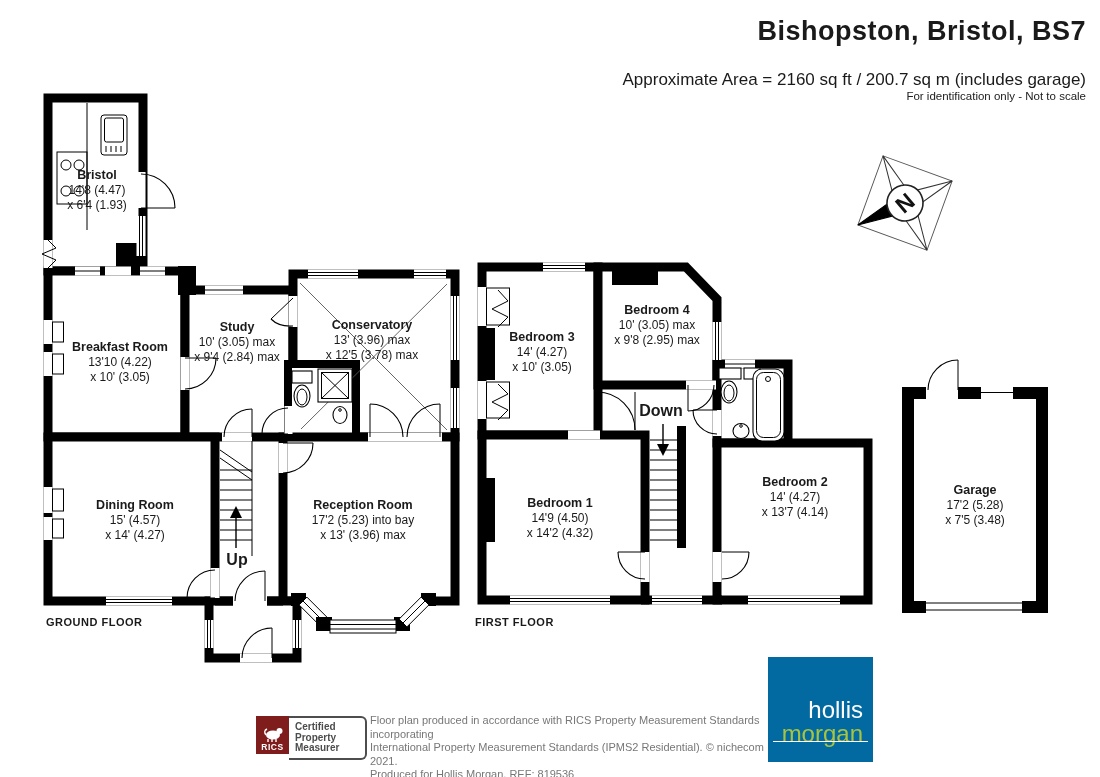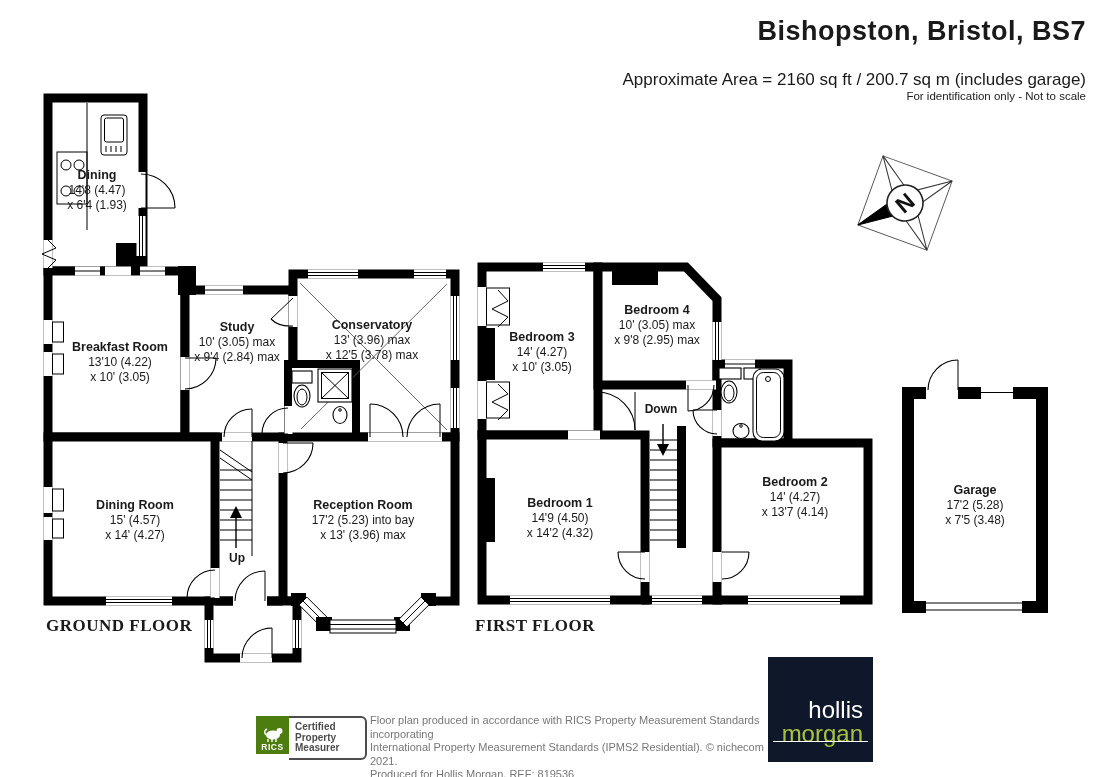--- a/index.html
+++ b/index.html
@@ -15,31 +15,31 @@
   .arc{fill:none;stroke:#000;stroke-width:1.1;}
   .diag{fill:none;stroke:#555;stroke-width:0.9;}
   .fix{fill:#fff;stroke:#000;stroke-width:1.1;}
   .hdr{position:absolute;top:16px;right:14px;text-align:right;}
   .hdr .t{font-size:27px;font-weight:bold;letter-spacing:0.5px;}
   .hdr .s{font-size:17px;margin-top:23px;}
   .hdr .d{font-size:11.5px;color:#222;}
   .rlabel{position:absolute;width:150px;text-align:center;font-size:12px;line-height:15px;}
   .rlabel span{display:block;}
   .rlabel .rname{font-weight:bold;font-size:12.5px;}
-  .floorlbl{position:absolute;font-size:17px;font-weight:bold;letter-spacing:0.5px;font-family:Liberation Serif, serif;}
-  .stairlbl{position:absolute;font-size:12px;font-weight:bold;text-align:center;}
+  .floorlbl{position:absolute;font-size:11px;font-weight:bold;letter-spacing:0.5px;}
+  .stairlbl{position:absolute;font-size:16px;font-weight:bold;text-align:center;}
   .foot-text{position:absolute;left:370px;top:714px;font-size:11px;line-height:13.5px;color:#777;width:400px;}
   .foot-text span{display:block;}
   .rics{position:absolute;left:256px;top:716px;display:flex;align-items:stretch;height:38px;}
-  .rics-box{width:33px;background:#4d7c0f;display:flex;flex-direction:column;align-items:center;justify-content:flex-end;padding-bottom:2px;}
+  .rics-box{width:33px;background:#7f1d1d;display:flex;flex-direction:column;align-items:center;justify-content:flex-end;padding-bottom:2px;}
   .rics-brand{color:#fff;font-size:8.5px;font-weight:bold;letter-spacing:0.5px;}
   .cert-box{width:64px;border:2px solid #4d4d4d;border-left:none;border-radius:0 6px 6px 0;
             padding:20px 6px;display:flex;flex-direction:column;justify-content:center;}
   .cert-box span{font-size:10px;font-weight:bold;color:#4d4d4d;line-height:10.5px;}
-  .hm-logo{position:absolute;left:768px;top:657px;width:105px;height:105px;background:#0f172a;}
+  .hm-logo{position:absolute;left:768px;top:657px;width:105px;height:105px;background:#0369a1;}
   .hm-logo .hl{position:absolute;right:10px;top:40px;color:#fff;font-size:24px;line-height:25px;}
   .hm-logo .mg{position:absolute;right:10px;top:64px;color:#a8c43f;font-size:24px;line-height:25px;}
   .hm-line{position:absolute;left:5px;right:5px;bottom:20px;height:1px;background:#fff;}
 </style>
 </head>
 <body>
 
 <div id="page">
 
 <svg id="plan-svg" width="1100" height="777" viewBox="0 0 1100 777">
@@ -330,21 +330,21 @@
   </g>
 </svg>
 
 <div class="hdr">
   <div class="t">Bishopston, Bristol, BS7</div>
   <div class="s">Approximate Area = 2160 sq ft / 200.7 sq m (includes garage)</div>
   <div class="d">For identification only - Not to scale</div>
 </div>
 
 <div class="rlabel" style="left:22px;top:168px">
-  <span class="rname">Dining</span>
+  <span class="rname">Bristol</span>
   <span>14'8 (4.47)</span>
   <span>x 6'4 (1.93)</span>
 </div>
 <div class="rlabel" style="left:45px;top:340px">
   <span class="rname">Breakfast Room</span>
   <span>13'10 (4.22)</span>
   <span>x 10' (3.05)</span>
 </div>
 <div class="rlabel" style="left:162px;top:320px">
   <span class="rname">Study</span>

